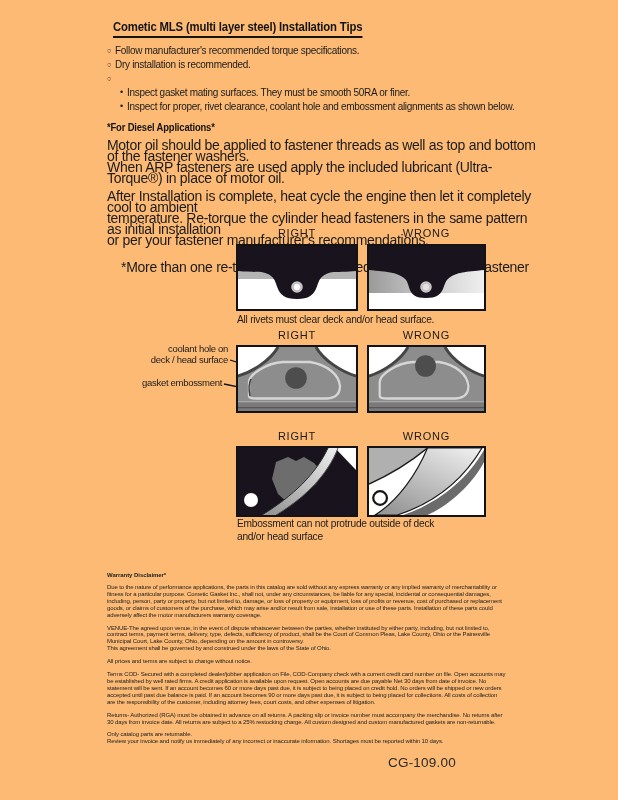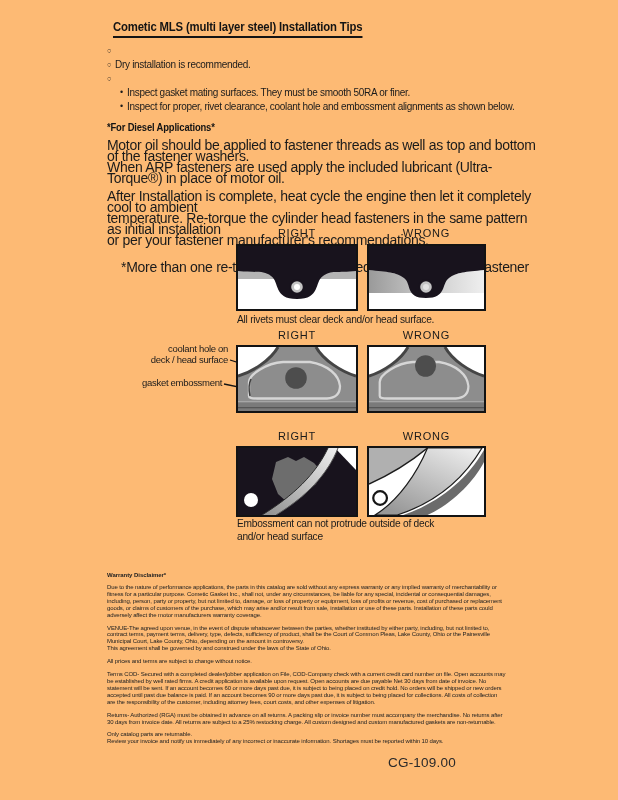--- a/index.html
+++ b/index.html
@@ -43,20 +43,21 @@
 </head>
 <body>
 
 <div class="page">
 
   <div class="header-block">
     <div class="doc-title">Cometic MLS (multi layer steel) Installation Tips</div>
     <ul class="bullets">
       <li class="b-row">
         <span class="mk1">○</span>
+        <span>Follow manufacturer's recommended torque specifications.</span>
       </li>
       <li class="b-row">
         <span class="mk1">○</span>
         <span>Dry installation is recommended.</span>
       </li>
       <li class="b-row">
         <span class="mk1">○</span>
       </li>
       <li class="b-row sub">
         <span class="mk2">•</span>

